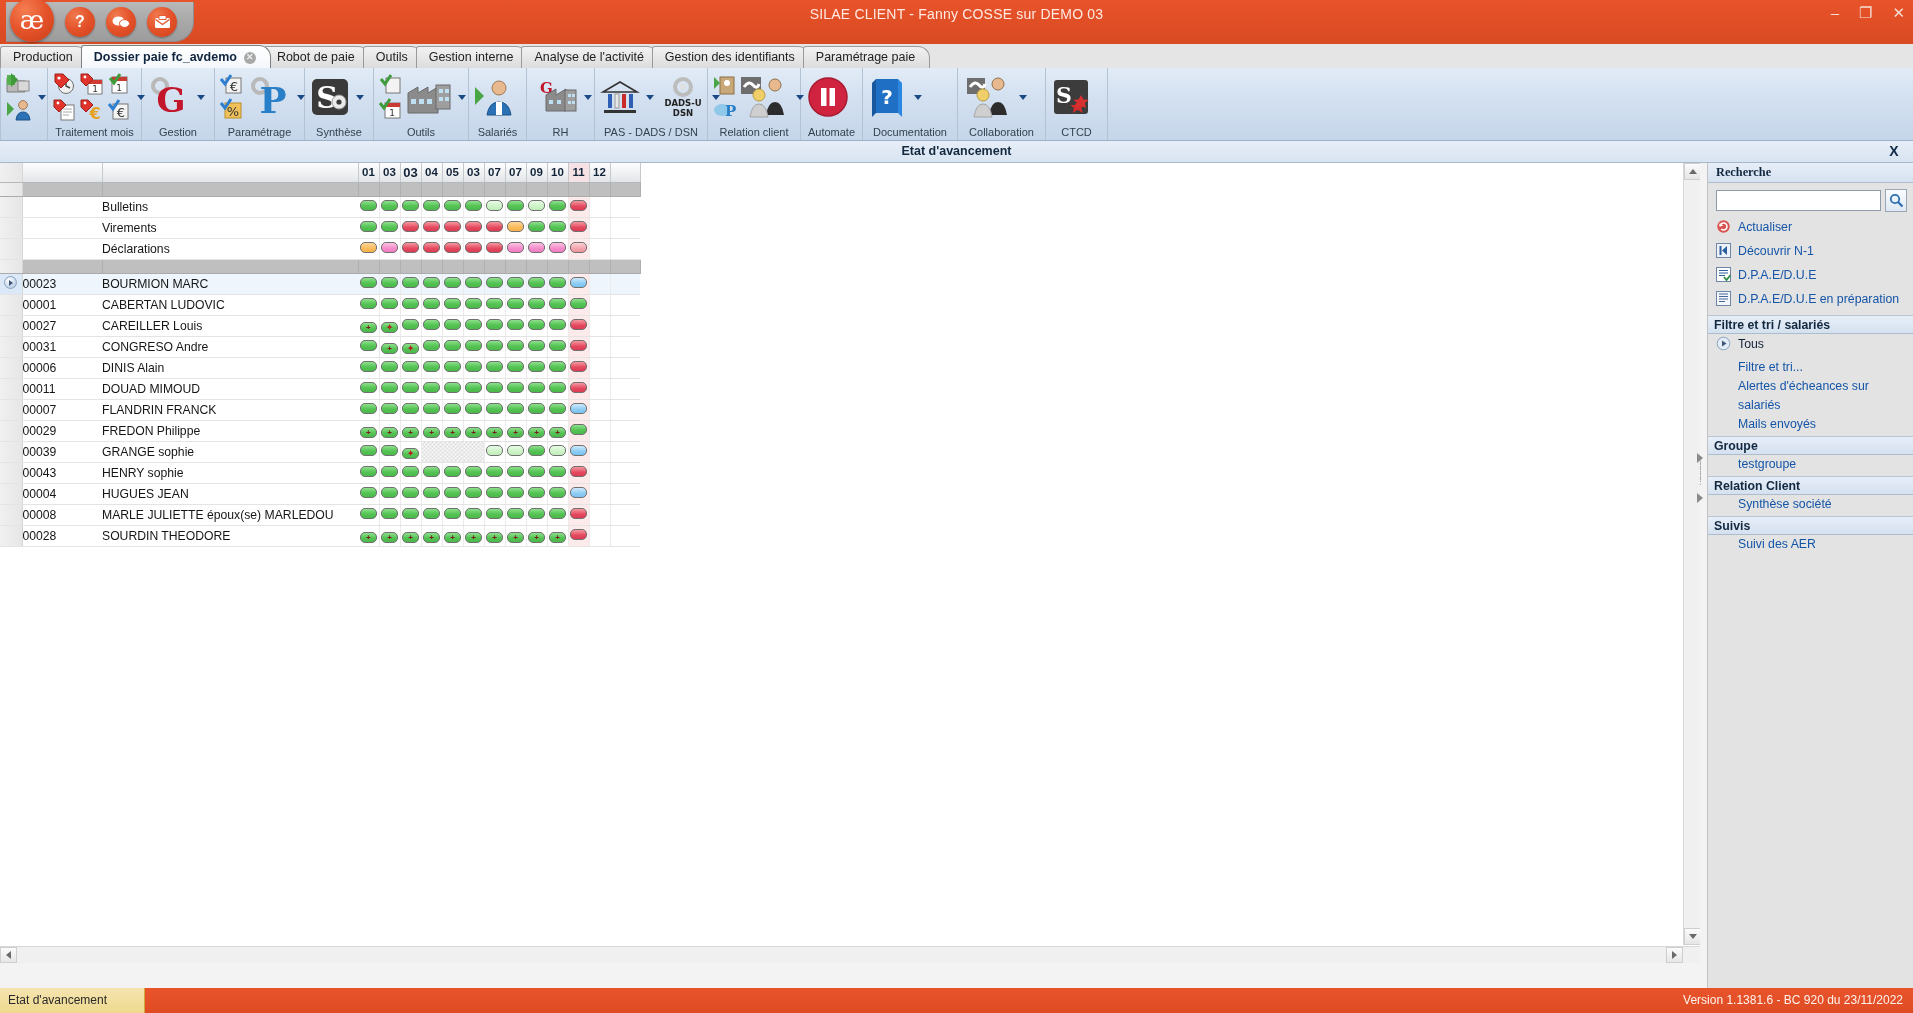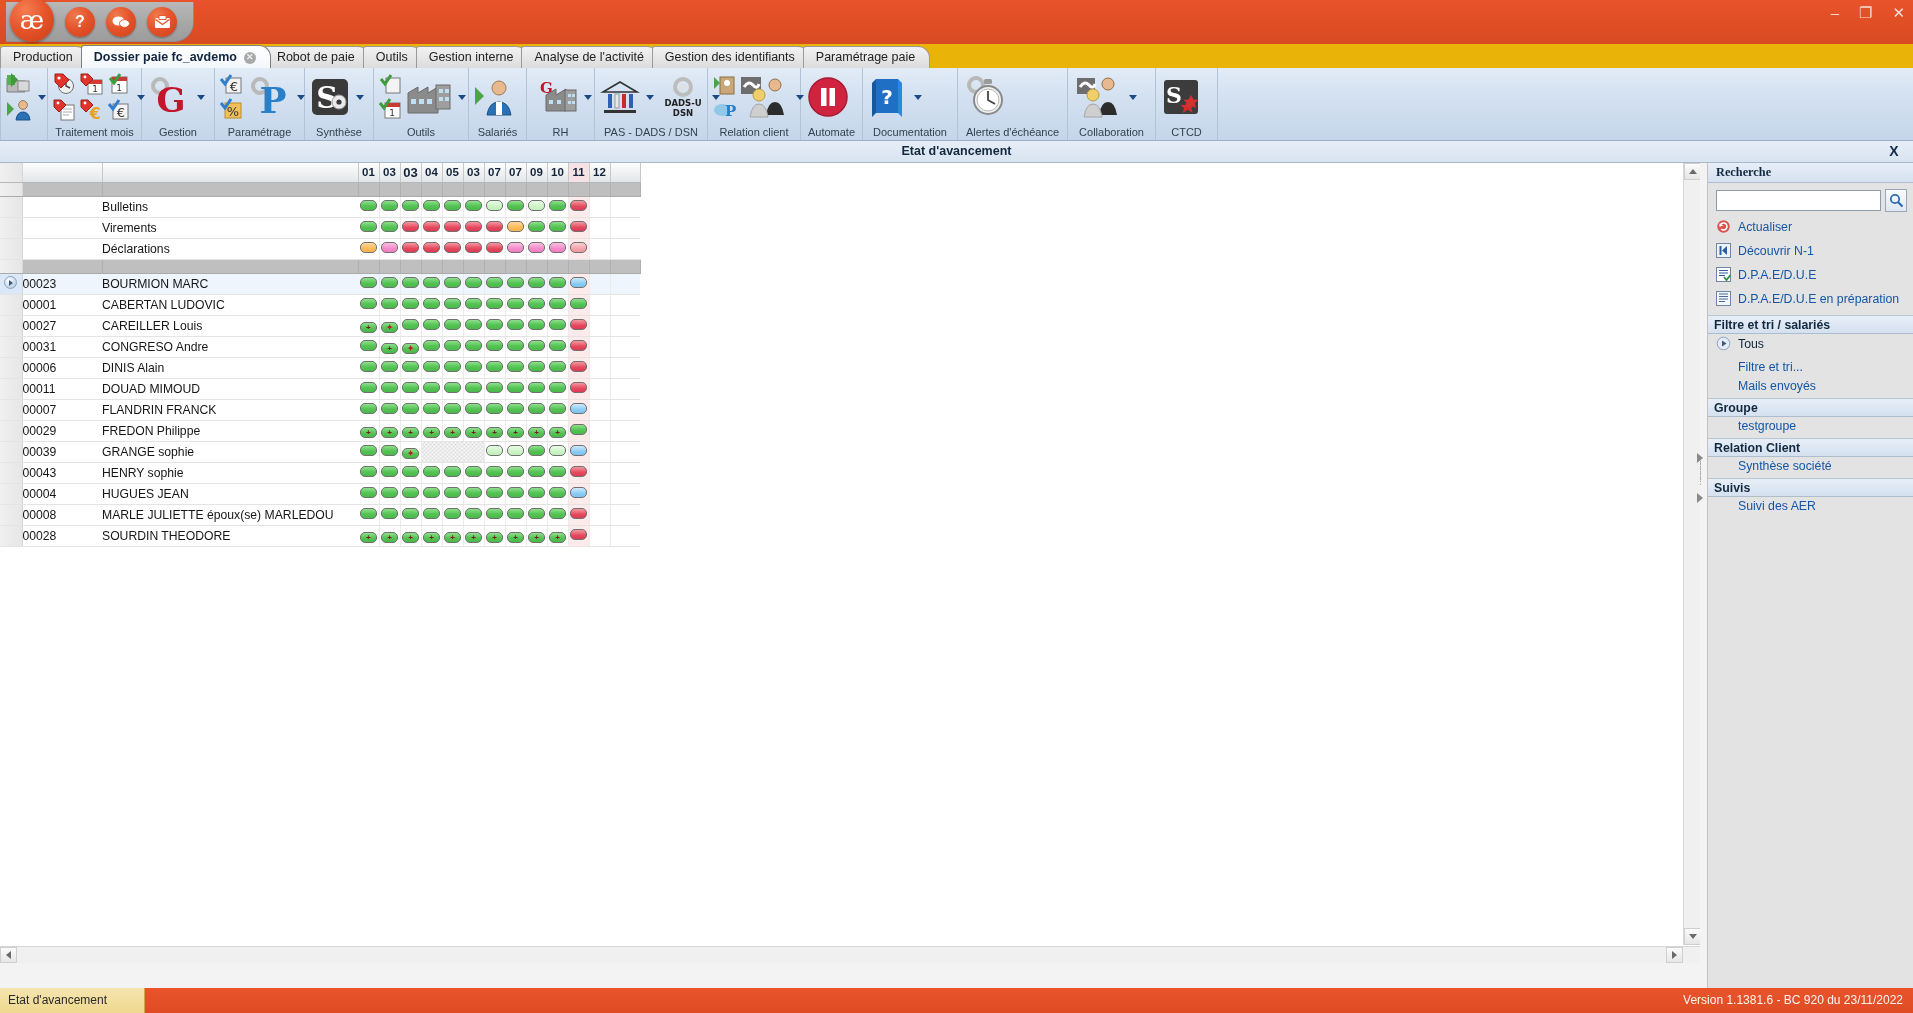--- a/index.html
+++ b/index.html
@@ -55,21 +55,21 @@
   .win-btns {
     position: absolute; right: 8px; top: 0px; height: 26px;
     display: flex; align-items: center; gap: 20px;
     color: #f6ded6; font-size: 15px;
   }
   .win-btns span { cursor: pointer; line-height: 26px; }
 
   
   .tabstrip {
     position: absolute; left: 0; top: 44px; width: 1913px; height: 24px;
-    background: #eab308;
+    background: #e5e5e5;
     display: flex; align-items: flex-end;
   }
   .tab {
     position: relative;
     height: 22px; line-height: 21px;
     padding: 0 14px 0 12px;
     margin-right: -7px;
     background: linear-gradient(to bottom, #f2f2f2 0%, #dcdcdc 100%);
     border: 1px solid #9a9a9a; border-bottom: none;
     border-radius: 3px 12px 0 0;
@@ -302,20 +302,21 @@
     border-right: 1px solid #cfa93f;
   }
   .sb-right { position: absolute; right: 10px; top: 0; line-height: 25px; color:#fff3ee; }
 </style>
 </head>
 <body>
 
 <div class="app">
 
   <div class="titlebar">
+    <div class="title-text">SILAE CLIENT - Fanny COSSE sur DEMO 03</div>
     <div class="quickbar">
       <div class="qb-logo">æ</div>
       <div class="qb-round">?</div>
       <div class="qb-round">
         <svg width="18" height="14" viewBox="0 0 18 14">
             <ellipse cx="6.5" cy="6" rx="6" ry="4.6" fill="#fff"></ellipse>
             <ellipse cx="12.5" cy="8.5" rx="5" ry="3.9" fill="#fff" stroke="#e4522a" stroke-width="1"></ellipse>
           </svg>
       </div>
       <div class="qb-round">
@@ -641,34 +642,20 @@
               <path d="M8 3 l-4 4 v34 l4-4z" fill="#18589c"></path>
               <path d="M30 3 l4 4 v34 l-4-4z" fill="#2b87e0"></path>
               <text x="19" y="28" font-size="20" font-weight="bold" fill="#fff" font-family="DejaVu Sans" text-anchor="middle">?</text>
             </svg>
         </span>
         <div class="caret"></div>
       </div>
       <div class="rlabel">Documentation</div>
     </div>
 
-    <div class="rgroup" style="width:110px">
-      <div class="ricons">
-        <span class="ic">
-          <svg width="46" height="42" viewBox="0 0 46 42">
-              <circle cx="13" cy="9" r="7" fill="none" stroke="#b8b8b8" stroke-width="4"></circle>
-              <rect x="21" y="3" width="8" height="5" rx="1.5" fill="#9a9a9a"></rect>
-              <circle cx="25" cy="24" r="14" fill="#f2f2f2" stroke="#8a8a8a" stroke-width="2"></circle>
-              <circle cx="25" cy="24" r="11" fill="#fff" stroke="#b5b5b5"></circle>
-              <path d="M25 15 v9 l7 4" stroke="#444" stroke-width="1.8" fill="none"></path>
-            </svg>
-        </span>
-      </div>
-      <div class="rlabel">Alertes d'échéance</div>
-    </div>
 
     <div class="rgroup" style="width:88px">
       <div class="ricons">
         <span class="ic">
           <svg width="50" height="44" viewBox="0 0 50 44">
               <rect x="4" y="3" width="18" height="16" fill="#6e6e6e"></rect>
               <path d="M7 12 q5-7 9-2 q4 5 6-1" stroke="#fff" stroke-width="3" fill="none"></path>
               <circle cx="35" cy="9" r="6" fill="#e8b98e" stroke="#8f6f4a"></circle>
               <path d="M26 40 q2-13 9-13 t9 13z" fill="#2c2c2c"></path>
               <circle cx="20" cy="20" r="6" fill="#f0cf6a" stroke="#b79d3f"></circle>
@@ -1136,20 +1123,21 @@
       <div id="rp-sections">
           <div class="rp-head">Filtre et tri / salariés</div>
           <div class="rp-item">
             <span style="flex: 0 0 16px;"><svg width="15" height="15" viewBox="0 0 15 15">
                 <circle cx="7.5" cy="7.5" r="6.3" fill="#e3ecf7" stroke="#8ba4c0"></circle>
                 <path d="M6 4.5 L10.5 7.5 L6 10.5z" fill="#41577a"></path>
               </svg></span>
             <span class="lnk" style="color: rgb(19, 36, 58);">Tous</span>
           </div>
           <div class="rp-sub">Filtre et tri...</div>
+          <div class="rp-sub">Alertes d'écheances sur salariés</div>
           <div class="rp-sub">Mails envoyés</div>
           <div class="rp-head">Groupe</div>
           <div class="rp-sub">testgroupe</div>
           <div class="rp-head">Relation Client</div>
           <div class="rp-sub">Synthèse société</div>
           <div class="rp-head">Suivis</div>
           <div class="rp-sub">Suivi des AER</div>
         </div>
     </div>
   </div>

